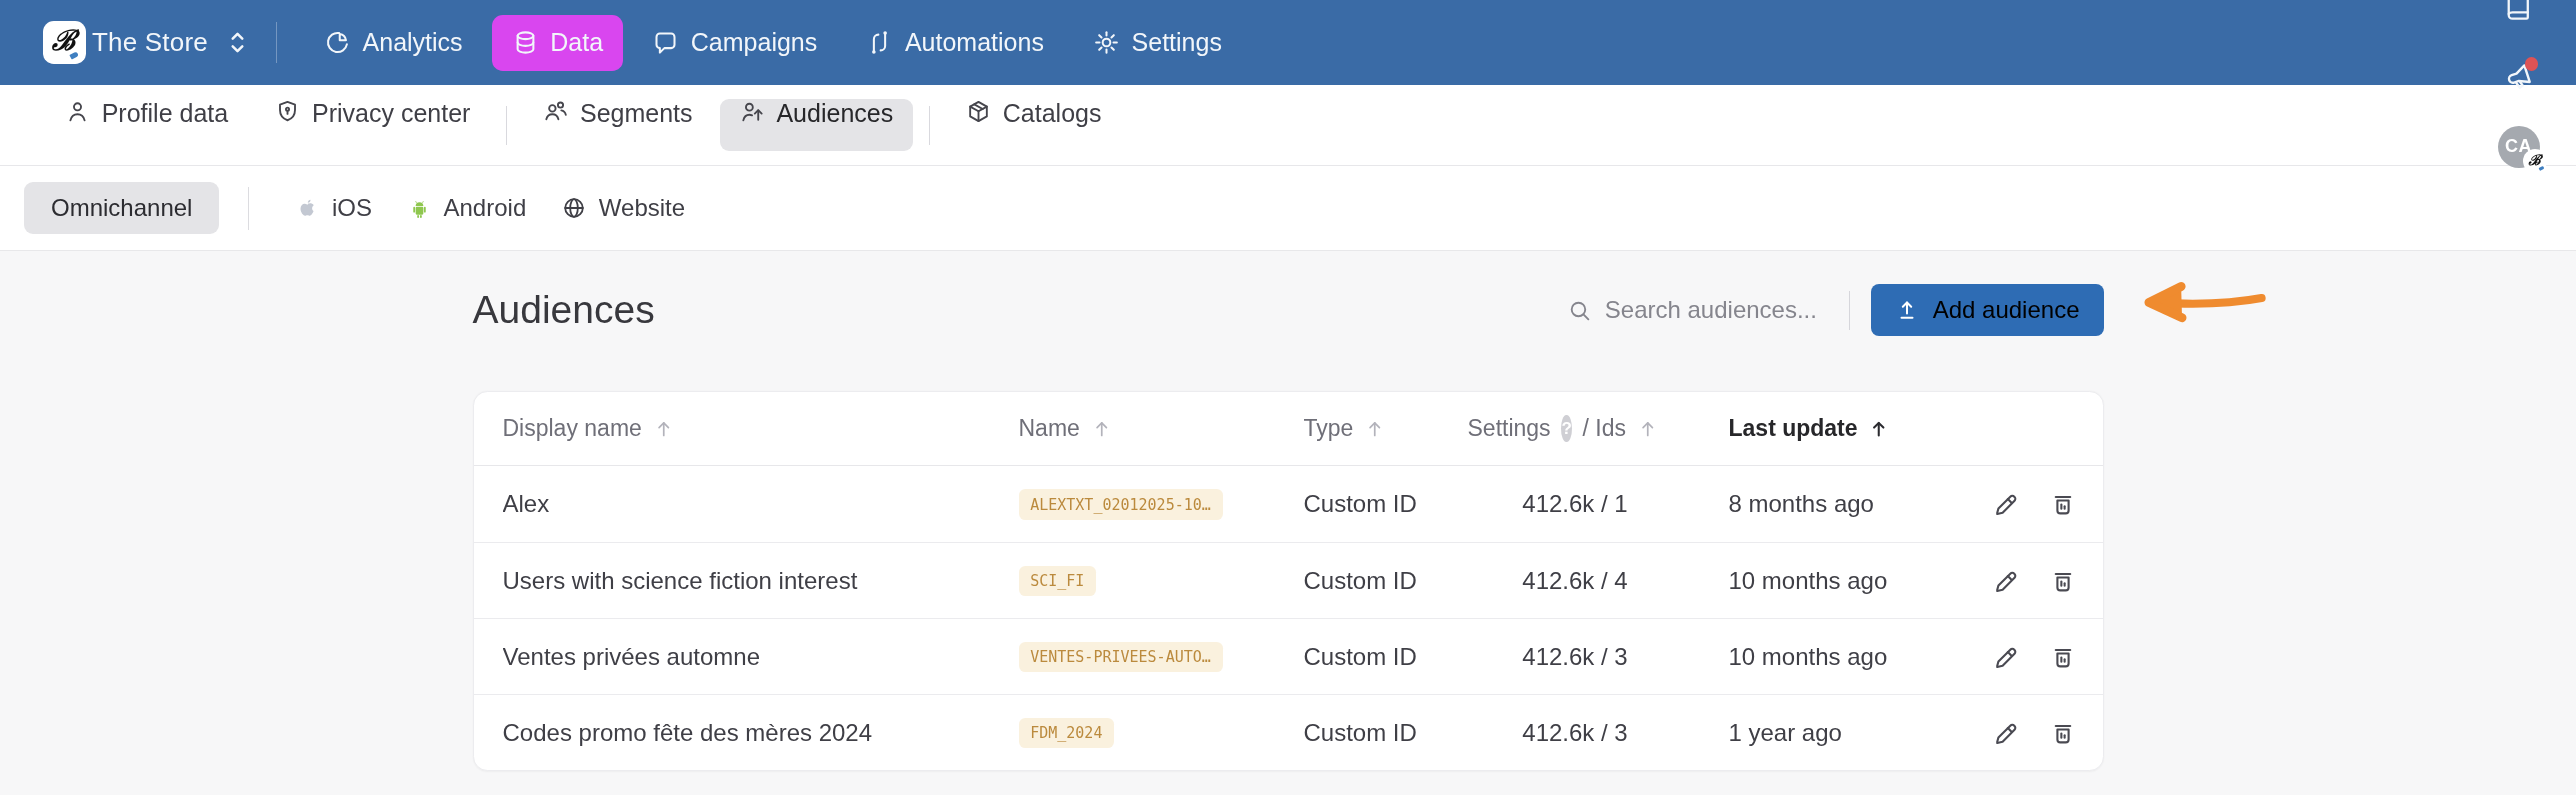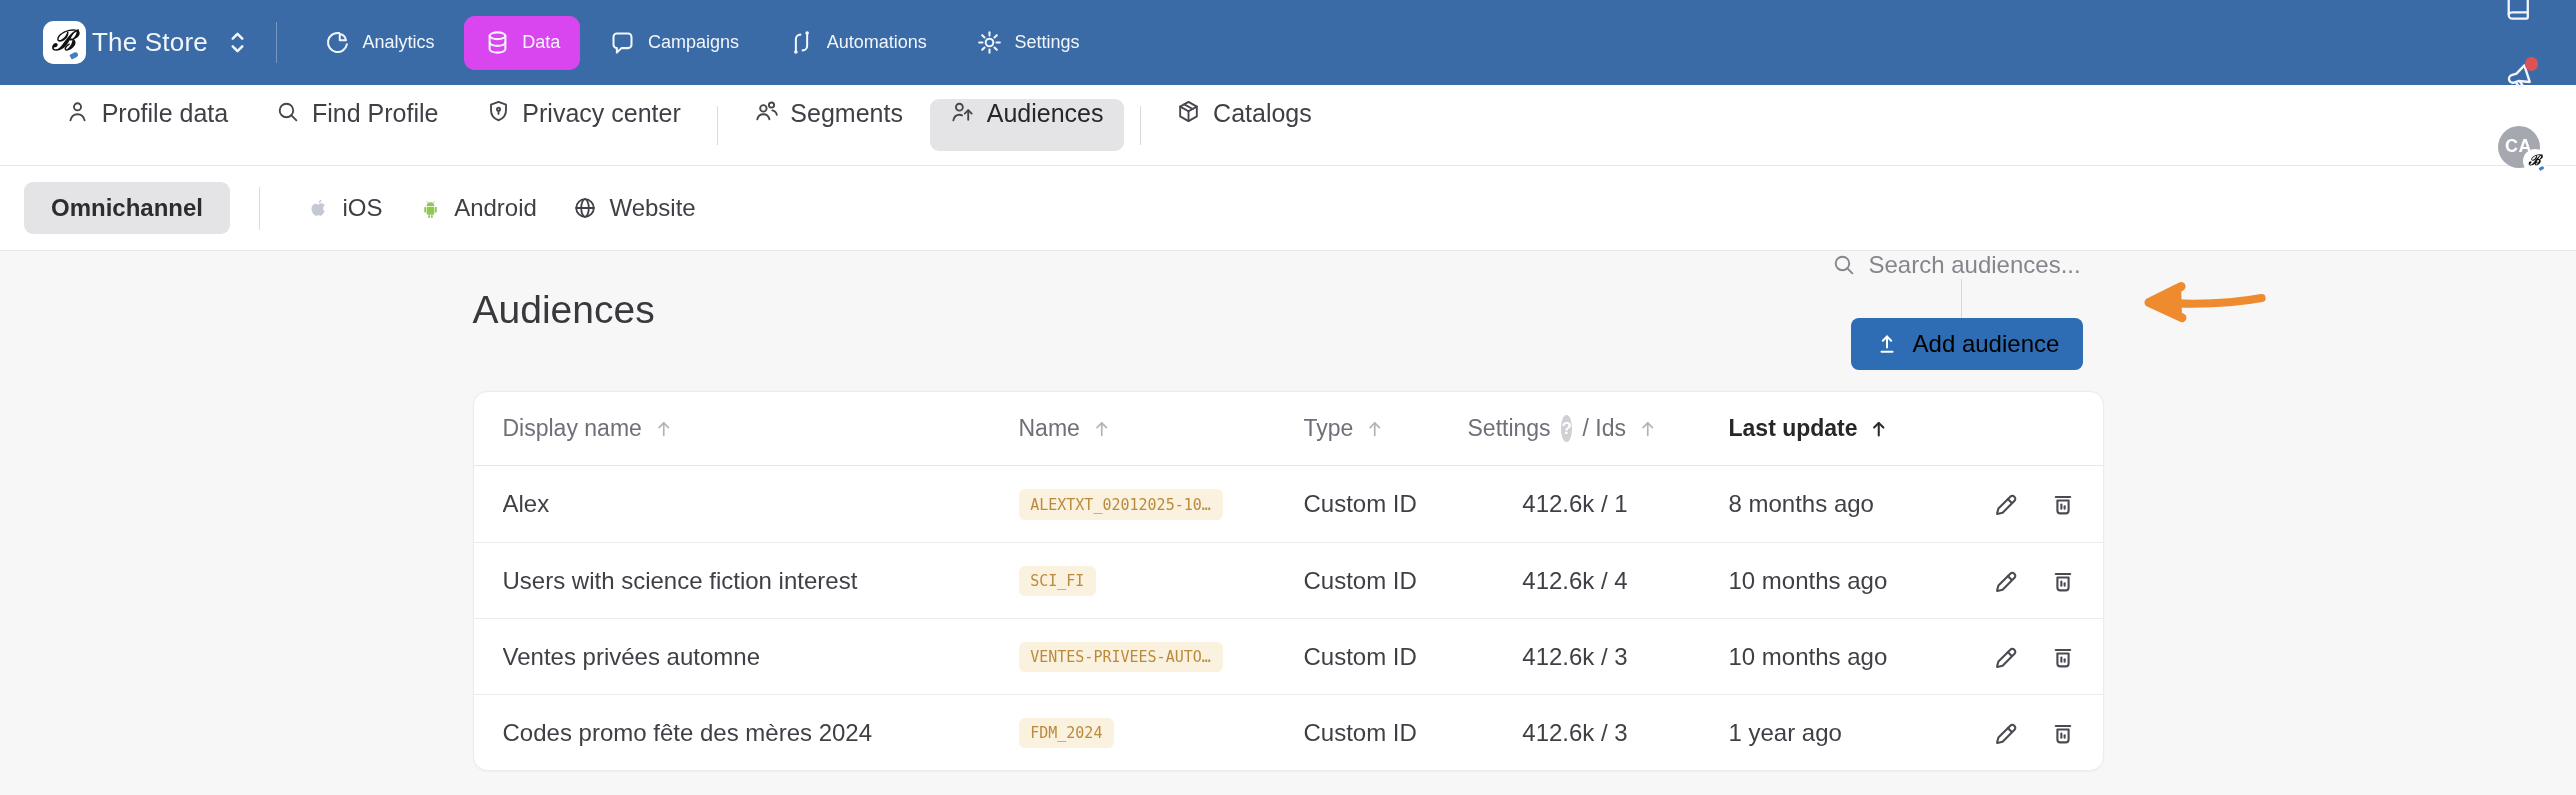--- a/index.html
+++ b/index.html
@@ -9,50 +9,50 @@
 
   
   .topnav { height:85px; background:#3a6ba6; display:flex; align-items:center; padding:0 36px 0 43px; color:#f2f6fa; }
   .logo { width:43px; height:43px; background:#fff; border-radius:10.8px; display:flex; align-items:center; justify-content:center; position:relative; flex:0 0 auto; }
   .logo .b { font-family:"DejaVu Serif",serif; font-style:italic; font-weight:700; font-size:28px; color:#111; line-height:1; transform:translate(-0.9px,-1.8px); }
   .logo .comma { position:absolute; right:8px; bottom:6.3px; width:8px; height:4.5px; background:#3f7fc1; border-radius:0.9px 3.6px 3.6px 0.9px; transform:rotate(-28deg); }
   .workspace { display:flex; align-items:center; gap:18px; margin-left:6px; cursor:pointer; }
   .workspace-name { font-size:26px; font-weight:500; letter-spacing:0.2px; }
   .tn-divider { width:0.9px; height:41px; background:rgba(255,255,255,.30); margin:0 27px; }
   .tn-items { display:flex; align-items:center; gap:9px; }
-  .tn-item { display:flex; align-items:center; gap:11.7px; font-size:18px; font-weight:500; padding:13.5px 20px; border-radius:10.8px; cursor:pointer; white-space:nowrap; }
+  .tn-item { display:flex; align-items:center; gap:11.7px; font-size:25px; font-weight:500; padding:13.5px 20px; border-radius:10.8px; cursor:pointer; white-space:nowrap; }
   .tn-item.active { background:#d946ef; }
   .tn-right { margin-left:auto; display:flex; align-items:center; gap:27px;flex-direction:column; }
   .icon-btn { width:43px; height:43px; display:flex; align-items:center; justify-content:center; position:relative; cursor:pointer; }
   .notif-dot { position:absolute; top:1.8px; right:1.8px; width:13.5px; height:13.5px; border-radius:50%; background:#dd5355; }
   .avatar { width:42px; height:42px; border-radius:50%; background:#a5a9af; color:#fff; font-size:18px; font-weight:700; display:flex; align-items:center; justify-content:center; position:relative; cursor:pointer; letter-spacing:0.4px; }
   .avatar-badge { position:absolute; right:-7.2px; bottom:-5.4px; width:24px; height:24px; background:#fff; border-radius:50%; display:flex; align-items:center; justify-content:center; }
   .avatar-badge .b { font-family:"DejaVu Serif",serif; font-style:italic; font-weight:700; font-size:14.4px; color:#111; transform:translate(0,-0.9px); }
   .avatar-badge .comma { position:absolute; right:3.6px; bottom:3.6px; width:4.5px; height:2.7px; background:#3f7fc1; border-radius:0.9px 1.8px 1.8px 0.9px; transform:rotate(-28deg); }
 
   
   .subnav { height:81px; background:#fff; border-bottom:0.9px solid #e7e7ea; display:flex; align-items:center; padding:0 45px; }
   .sn-item { display:flex; align-items:flex-start; gap:11.7px; font-size:25px; color:#3f3f46; padding:0 20px; height:52px; border-radius:9px; cursor:pointer; white-space:nowrap; }
   .sn-item.active { background:#e4e4e7; color:#27272a; font-weight:500; }
   .sn-item + .sn-item { margin-left:7.2px; }
   .sn-divider { width:0.9px; height:39px; background:#d9d9de; margin:0 16px; }
   .sn-item svg { color:#46464d; }
 
   
   .channelnav { height:85px; background:#fff; border-bottom:0.9px solid #e8e8ea; display:flex; align-items:center; padding:0 24px; }
   .ch-item { display:flex; align-items:center; gap:12.6px; font-size:24px; color:#3f3f46; height:52px; padding:0 18px; border-radius:9px; cursor:pointer; white-space:nowrap; }
-  .ch-item.active { background:#e4e4e7; color:#2c2c31; font-weight:700; padding:0 27px;align-items:center; }
+  .ch-item.active { background:#e4e4e7; color:#2c2c31; font-weight:400; padding:0 27px;align-items:center; }
   .ch-divider { width:0.9px; height:43px; background:#dcdce0; margin:0 29px; }
 
   
   .main { padding-top:14.4px; }
   .container { width:1631px; margin:0 auto; }
   .page-header { height:90px; display:flex; align-items:center; position:relative; }
   .page-title { font-size:39px; font-weight:500; color:#38383d; }
-  .header-actions { margin-left:auto; display:flex; align-items:center;flex-direction:column; }
+  .header-actions { margin-left:auto; display:flex; align-items:center; }
   .search-box { display:flex; align-items:center; gap:12.6px; color:#85858d; }
   .search-box input { border:none; outline:none; background:transparent; font-family:inherit; font-size:24px; color:#3f3f46; width:235px; }
   .search-box input::placeholder { color:#85858d; }
   .ha-divider { width:0.9px; height:39px; background:#d6d6db; margin:0 21.5px 0 9px; }
   .add-btn { display:flex; align-items:center; gap:13.5px; background:#2e6cb4; color:#000000; border:none; height:52px; padding:0 24px; border-radius:8px; font-family:inherit; font-size:24px; font-weight:500; cursor:pointer; white-space:nowrap; }
   .annotation-arrow { position:absolute; right:-163px; top:calc(50% - 30.5px); }
 
   
   .card { background:#fff; border:0.9px solid #ececef; border-radius:14.4px; margin-top:36px; box-shadow:0 0.9px 1.8px rgba(0,0,0,.04); overflow:hidden; }
   .t-row { display:grid; grid-template-columns:516px 285px 164px 162px 364px 83px; align-items:center; padding:0 29px; height:76px; }
@@ -179,29 +179,20 @@
       <svg width="25" height="25" viewBox="0 0 24 24" fill="none" stroke="currentColor" stroke-width="1.8" stroke-linecap="round" stroke-linejoin="round">
           <circle cx="12" cy="7.5" r="3.4"></circle>
           <path d="M5.2 20.5c.9-3.8 3.5-5.9 6.8-5.9s5.9 2.1 6.8 5.9"></path>
         </svg>
     </span>
     <span>Profile data</span>
   </div>
   <div class="sn-item">
     <span>
       <svg width="25" height="25" viewBox="0 0 24 24" fill="none" stroke="currentColor" stroke-width="1.8" stroke-linecap="round" stroke-linejoin="round">
-          <circle cx="11" cy="11" r="6.5"></circle>
-          <path d="M15.8 15.8L20.5 20.5"></path>
-        </svg>
-    </span>
-    <span>Find Profile</span>
-  </div>
-  <div class="sn-item">
-    <span>
-      <svg width="25" height="25" viewBox="0 0 24 24" fill="none" stroke="currentColor" stroke-width="1.8" stroke-linecap="round" stroke-linejoin="round">
           <path d="M12 2.8l7.2 2.6v5.2c0 4.9-3 8.4-7.2 9.8-4.2-1.4-7.2-4.9-7.2-9.8V5.4L12 2.8z"></path>
           <circle cx="12" cy="9.8" r="1.5"></circle>
           <path d="M12 11.3v3"></path>
         </svg>
     </span>
     <span>Privacy center</span>
   </div>
   <div class="sn-divider"></div>
   <div class="sn-item">
     <span>

